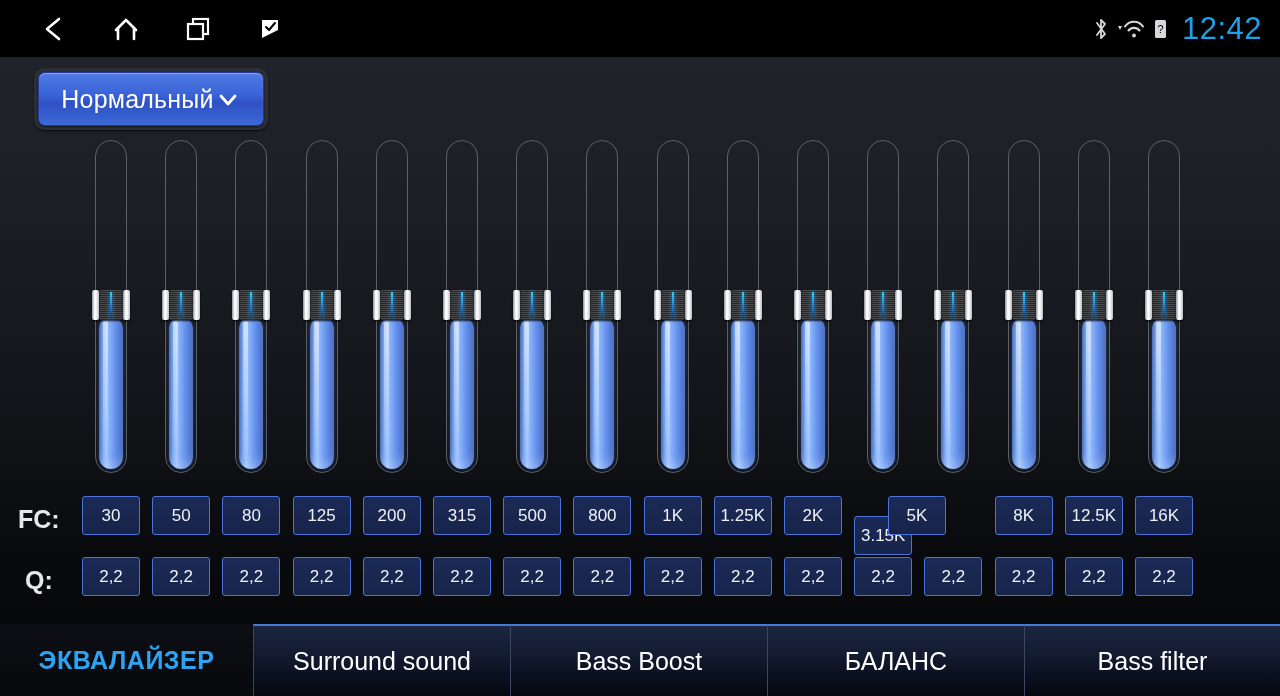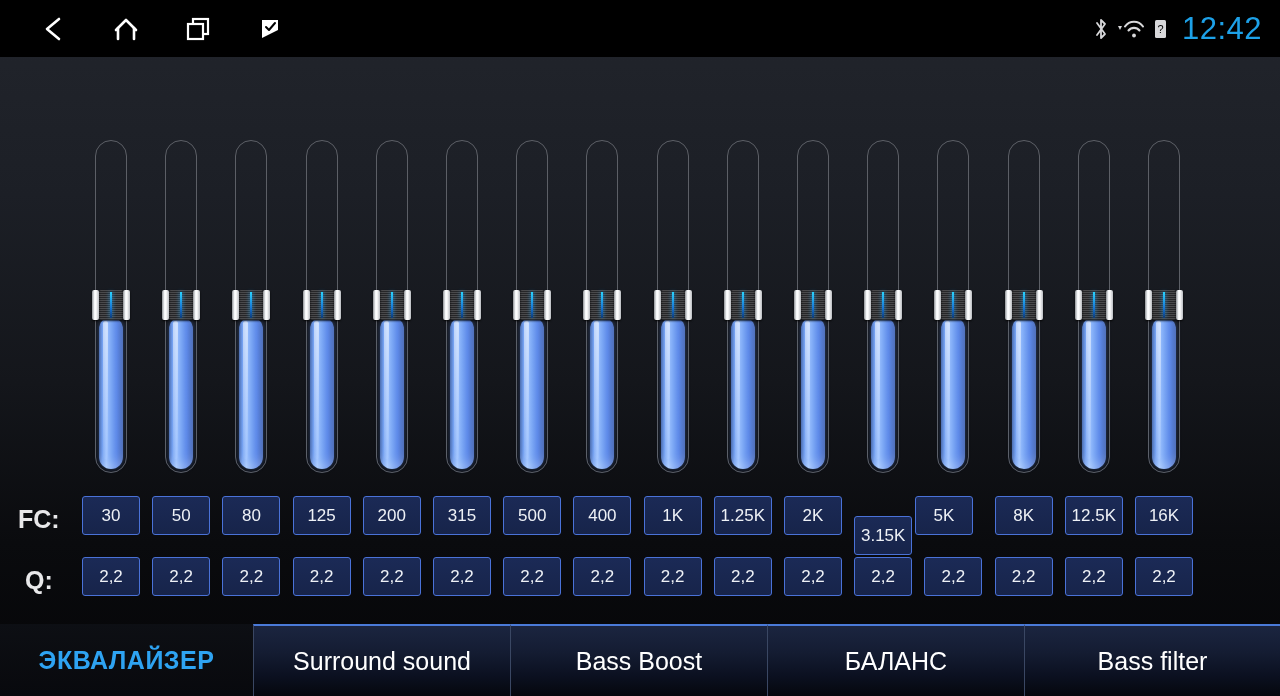--- a/index.html
+++ b/index.html
@@ -231,20 +231,30 @@
       <span class="sysicon">
         <svg width="15" height="22" viewBox="0 0 15 22">
           <rect x="2" y="2" width="11" height="18" rx="1.5" fill="#d8d8da"></rect>
           <text x="7.5" y="15" font-size="11" fill="#000" text-anchor="middle" font-family="Liberation Sans, sans-serif">?</text>
         </svg>
       </span>
       <span id="clock">12:42</span>
     </div>
   </div>
 
+  <div id="preset-wrap">
+    <div id="preset-button">
+      <span id="preset-label">Нормальный</span>
+      <span id="preset-chevron">
+        <svg width="26" height="26" viewBox="0 0 26 26">
+          <polyline points="6,10 13,18 20,10" fill="none" stroke="#fff" stroke-width="2.8" stroke-linecap="round" stroke-linejoin="round"></polyline>
+        </svg>
+      </span>
+    </div>
+  </div>
 
   <div id="sliders">
       <div class="slider" style="left: 95px;">
         <div class="track"></div>
         <div class="fill" style="top: 177px; height: 152px;"></div>
         <div class="thumb" style="top: 150px;">
           <div class="thumb-center"></div>
           <div class="thumb-cap left"></div>
           <div class="thumb-cap right"></div>
         </div>
@@ -388,26 +398,26 @@
 
   <div class="valrow" id="fcrow">
     <span class="rowlabel" id="fclabel">FC:</span>
   <div class="valbox" style="left: 82px;">30</div>
       <div class="valbox" style="left: 152.2px;">50</div>
       <div class="valbox" style="left: 222.4px;">80</div>
       <div class="valbox" style="left: 292.6px;">125</div>
       <div class="valbox" style="left: 362.8px;">200</div>
       <div class="valbox" style="left: 433px;">315</div>
       <div class="valbox" style="left: 503.2px;">500</div>
-      <div class="valbox" style="left: 573.4px;">400</div>
+      <div class="valbox" style="left: 573.4px;">800</div>
       <div class="valbox" style="left: 643.6px;">1K</div>
       <div class="valbox" style="left: 713.8px;">1.25K</div>
       <div class="valbox" style="left: 784px;">2K</div>
       <div class="valbox" style="left: 854.2px; margin-top: 20px;">3.15K</div>
-      <div class="valbox" style="left: 915px;">5K</div>
+      <div class="valbox" style="left: 888px;">5K</div>
       <div class="valbox" style="left: 994.6px;">8K</div>
       <div class="valbox" style="left: 1064.8px;">12.5K</div>
       <div class="valbox" style="left: 1135px;">16K</div>
     </div>
 
   <div class="valrow" id="qrow">
     <span class="rowlabel" id="qlabel">Q:</span>
   <div class="valbox" style="left: 82px;">2,2</div>
       <div class="valbox" style="left: 152.2px;">2,2</div>
       <div class="valbox" style="left: 222.4px;">2,2</div>

